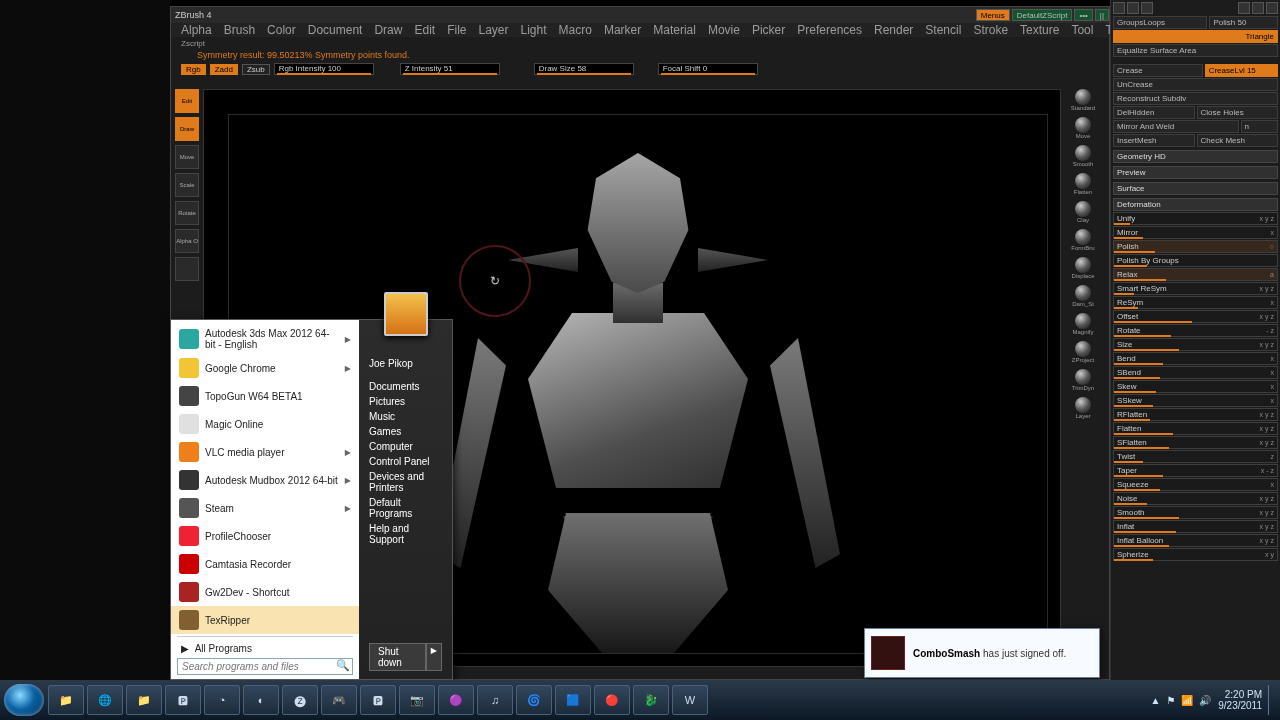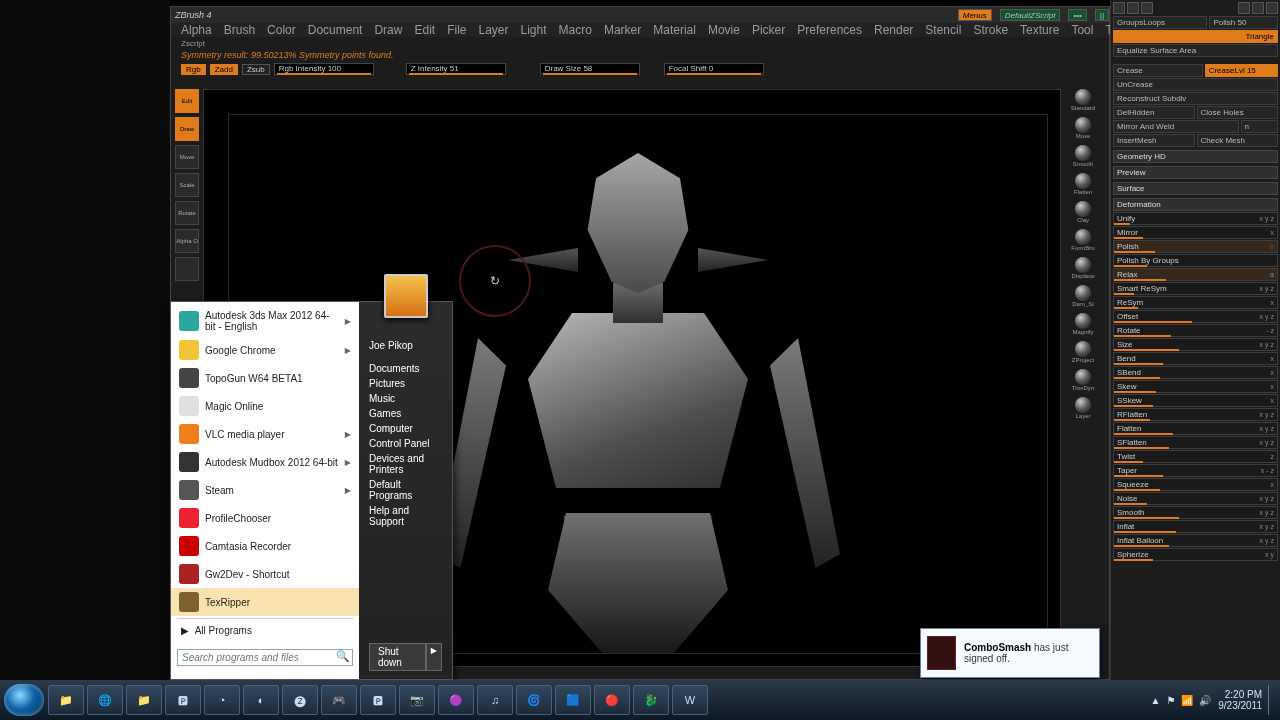--- a/index.html
+++ b/index.html
@@ -1,30 +1,30 @@
 <!DOCTYPE html>
 <html><head>
 <meta charset="utf-8">
 <style>
 * { margin:0; padding:0; box-sizing:border-box; font-family:Tahoma,Arial,sans-serif; -webkit-user-select:none; user-select:none; }
 body { width:1280px; height:720px; background:#000; overflow:hidden; position:relative; }
 
 
 #z-app { position:absolute; left:170px; top:6px; right:170px; bottom:40px; background:#1c1c1c; border:1px solid #444; }
-#z-titlebar { height:16px; background:#2a2a2a; display:flex; align-items:center;font-style:italic; }
+#z-titlebar { height:16px; background:#2a2a2a; display:flex; align-items:center; }
 #z-titlebar span { font-size:9px; color:#ccc; padding-left:4px; }
-#z-titlebar .right-ctrl { margin-left:auto; display:flex; gap:8px; }
+#z-titlebar .right-ctrl { margin-left:auto; display:flex; gap:2px; }
 #z-titlebar .btn { height:12px; font-size:8px; padding:0 4px; background:#14532d; color:#bbb; border:1px solid #555; display:flex; align-items:center; }
 #z-titlebar .btn.orange{ background:#e07b1c; color:#000; }
 
 #z-menubar { height:14px; display:flex; gap:12px; padding:0 10px; align-items:center; background:#222; }
 #z-menubar span { font-size:12px; color:#9c9c9c; }
 #z-sublabel { font-size:8px; color:#9c9c9c; padding:2px 10px 0; }
 
-#status-line { font-size:9px; color:#e07b1c; padding:2px 10px;font-style:italic; }
+#status-line { font-size:9px; color:#e07b1c; padding:2px 26px; }
 
 #slider-row { display:flex; gap:4px; padding:1px 10px 2px; align-items:center; font-size:8px; color:#ccc; }
 #slider-row .tag { padding:0 4px; background:#222; border:1px solid #555; }
 #slider-row .tag.orange{ background:#e07b1c; color:#000; border-color:#e07b1c; }
 #slider-row .slab { position:relative; background:#000; border:1px solid #444; padding:0 4px; height:12px; line-height:10px; }
 #slider-row .slab::after { content:''; position:absolute; left:2px; right:2px; bottom:-1px; height:2px; background:#e07b1c; }
 
 #viewport { position:absolute; left:32px; top:82px; right:48px; bottom:12px; background:#000; border:1px solid #333; overflow:hidden; }
 #viewport .inner { position:absolute; left:24px; top:24px; right:12px; bottom:12px; border:1px solid #2b2b2b; }
 .brush-ring { position:absolute; width:72px; height:72px; border:2px solid #501616; border-radius:50%; left:230px; top:130px; }
@@ -57,34 +57,34 @@
 
 
 #start-menu { position:absolute; left:170px; bottom:40px; width:283px; background:#2f2f2f; border:1px solid #555; box-shadow:2px 2px 8px rgba(0,0,0,.7); display:flex; font-size:11px; color:#ddd; }
 #start-left { width:188px; background:#fff; color:#222; display:flex; flex-direction:column; padding:4px 0; }
 #start-left .item { display:flex; align-items:center; gap:6px; padding:4px 8px; font-size:10px; }
 #start-left .item.hover{ background:#f9e3b0; }
 #start-left .item .ic{ width:20px; height:20px; background:#888; border-radius:3px; flex:none; }
 #start-left .item .arr{ margin-left:auto; color:#666; font-size:8px; }
 #start-left .sep{ height:1px; background:#ccc; margin:2px 6px; }
 #start-left .all{ padding:4px 10px; font-size:10px; display:flex; align-items:center; gap:6px; }
-#start-left .search{ margin:9px 6px; display:flex; border:1px solid #8aa; background:#fff;justify-content:flex-end; }
+#start-left .search{ margin:0 6px; display:flex; border:1px solid #8aa; background:#fff;justify-content:flex-end; }
 #start-left .search input{ flex:1; border:0; outline:0; font-size:10px; padding:2px 4px; font-style:italic; color:#888; }
 #start-left .search .mag{ width:18px; text-align:center; color:#446; font-size:11px; }
 
 #start-right { flex:1; background:linear-gradient(#2c2c2c,#222); padding:8px 10px; display:flex; flex-direction:column; gap:8px; position:relative; }
 #start-right .user-pic { width:44px; height:44px; background:linear-gradient(#f3c14b,#d47114); border:2px solid #ccc; border-radius:2px; position:absolute; top:-28px; left:50%; transform:translateX(-50%); box-shadow:0 2px 6px #000; }
 #start-right .spacer { height:20px; }
 #start-right .link { font-size:10px; color:#fff; padding:2px 0; }
 #start-right .shutdown{ margin-top:auto; display:flex; }
 #start-right .shutdown .btn{ background:#3a3a3a; border:1px solid #666; color:#fff; font-size:10px; padding:2px 8px; }
 #start-right .shutdown .drop{ border-left:1px solid #666; padding:2px 4px; background:#3a3a3a; color:#fff; border:1px solid #666; font-size:8px;}
 
 
-#toast { position:absolute; right:180px; bottom:42px; width:180px; height:50px; background:#f7faff; border:1px solid #6a7fa0; display:flex; align-items:center; padding:6px; gap:8px; font-size:10px; color:#333; box-shadow:2px 2px 8px rgba(0,0,0,.6); }
+#toast { position:absolute; right:180px; bottom:42px; width:236px; height:50px; background:#f7faff; border:1px solid #6a7fa0; display:flex; align-items:center; padding:6px; gap:8px; font-size:10px; color:#333; box-shadow:2px 2px 8px rgba(0,0,0,.6); }
 #toast .avatar{ width:34px; height:34px; background:#311; border:1px solid #622; }
 #toast .txt b{ color:#000; }
 
 
 #taskbar { position:absolute; left:0; right:0; bottom:0; height:40px; background:linear-gradient(#2b3a4a,#0c1826); display:flex; align-items:center; padding:0 4px; gap:4px; }
 #taskbar .start{ width:40px; height:32px; border-radius:16px; background:radial-gradient(circle at 40% 35%,#8bdcff,#0b61a4 45%,#063053); box-shadow:inset 0 0 4px #fff8; }
 #taskbar .tb { width:36px; height:30px; background:linear-gradient(#32475d,#1c2b3a); border:1px solid #47617d; border-radius:2px; display:flex; align-items:center; justify-content:center; font-size:11px; color:#cde; }
 #taskbar .tray { margin-left:auto; display:flex; align-items:center; gap:6px; color:#cfe4fa; font-size:10px; }
 #taskbar .tray .clock{ text-align:right; line-height:11px; }
 
@@ -140,21 +140,21 @@
       <span>Zoom</span>
       <span>Zplugin</span>
     </div>
   <div id="z-sublabel">Zscript</div>
   <div id="status-line">Symmetry result: 99.50213% Symmetry points found.</div>
   <div id="slider-row">
     <div class="tag orange">Rgb</div>
     <div class="tag orange">Zadd</div>
     <div class="tag">Zsub</div>
     <div class="slab" style="width:100px">Rgb Intensity 100</div>
-    <div class="slab" style="width:100px;margin-left:28px">Z Intensity 51</div>
+    <div class="slab" style="width:100px;margin-left:22px">Z Intensity 51</div>
     <div class="slab" style="width:100px;margin-left:30px">Draw Size 58</div>
     <div class="slab" style="width:100px;margin-left:20px">Focal Shift 0</div>
   </div>
 
   <div id="ltoolbar">
       <div class="tbbtn orange">Edit</div>
       <div class="tbbtn orange">Draw</div>
       <div class="tbbtn">Move</div>
       <div class="tbbtn">Scale</div>
       <div class="tbbtn">Rotate</div>

